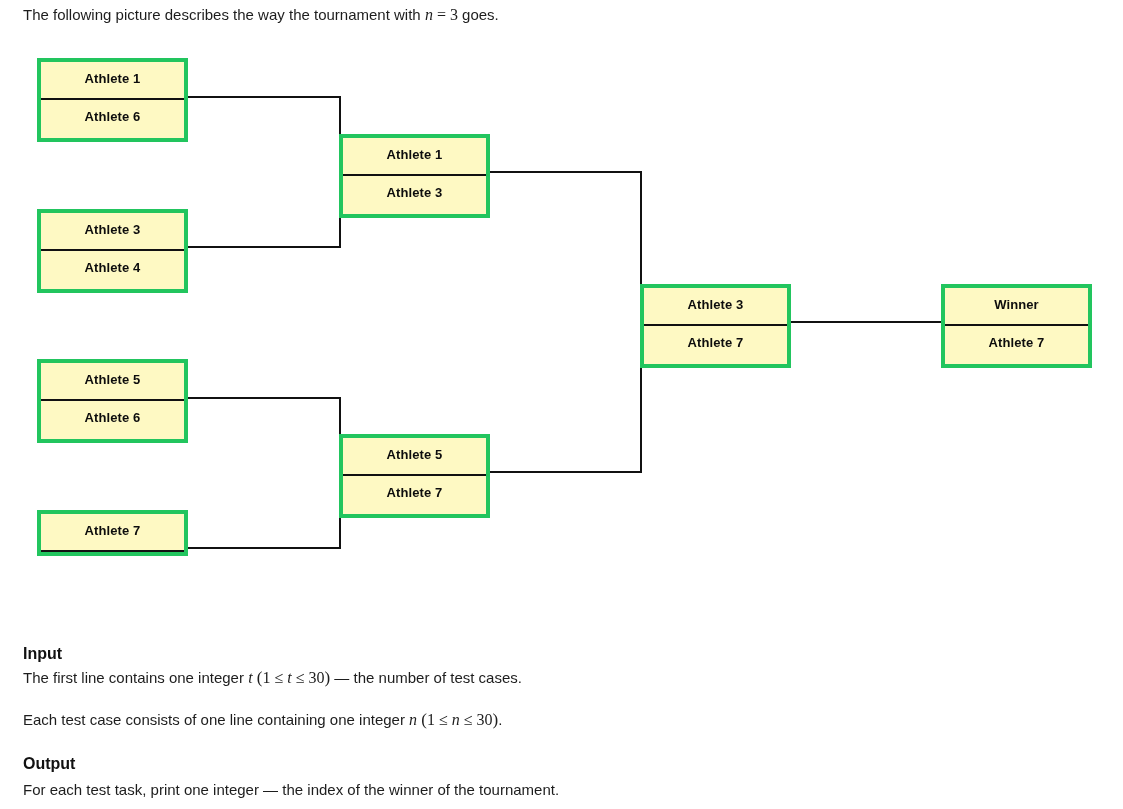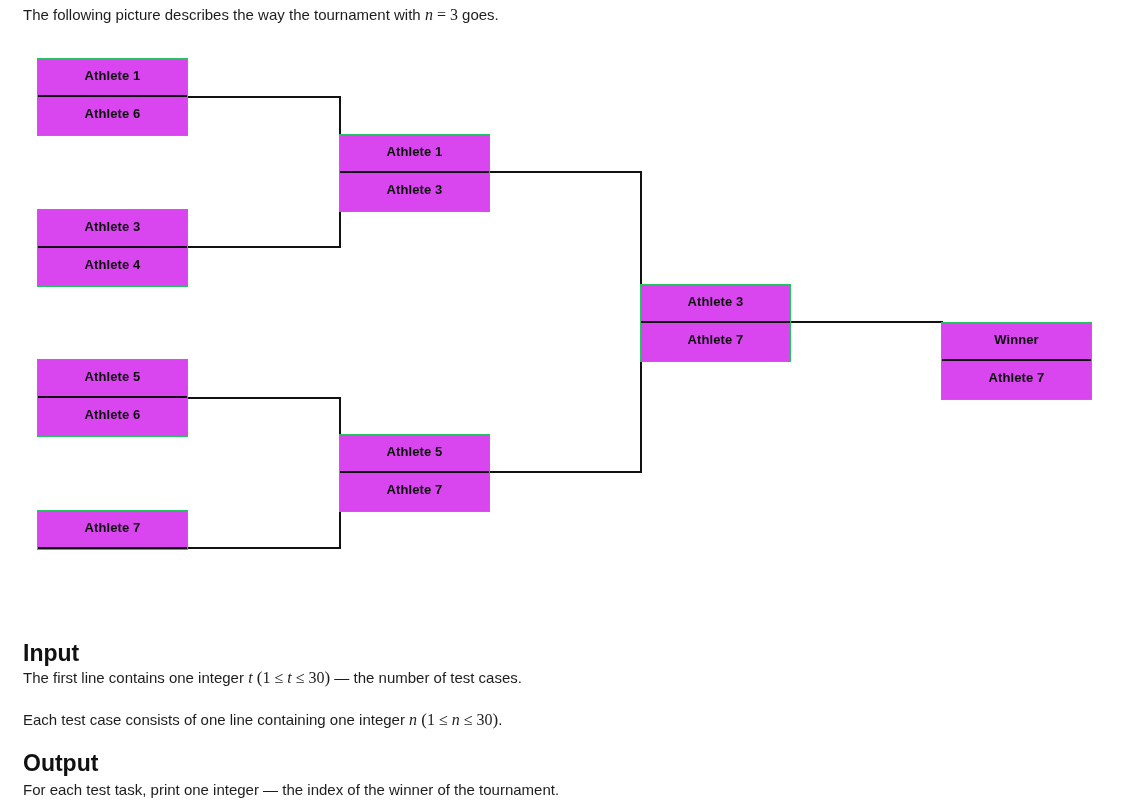--- a/index.html
+++ b/index.html
@@ -26,21 +26,21 @@
   
   .prose-line {
     position: absolute;
     font-size: 15px;
     line-height: 20px;
     color: #1d1d1d;
     white-space: nowrap;
   }
   .section-head {
     position: absolute;
-    font-size: 23px;
+    font-size: 16px;
     font-weight: bold;
     line-height: 21px;
     color: #111111;
     white-space: nowrap;
   }
   .mathvar {
     font-family: "Liberation Serif", "DejaVu Serif", serif;
     font-style: italic;
     font-size: 16px;
   }
@@ -65,22 +65,22 @@
     position: absolute;
     left: 0;
     top: 0;
     width: 1123px;
     height: 600px;
   }
 
   .match-box {
     position: absolute;
     box-sizing: border-box;
-    border: 1px solid #22c55e;
-    background: #d946ef;
+    border: 4px solid #22c55e;
+    background: #fef9c3;
     z-index: 3;
   }
   .slot {
     box-sizing: border-box;
     height: 38px;
     line-height: 34px;
     text-align: center;
     font-size: 13px;
     font-weight: bold;
     color: #0d0d0d;
@@ -159,21 +159,21 @@
     <div class="match-box" style="left:339px; top:434px; width:151px;">
       <div class="slot top">Athlete 5</div>
       <div class="slot">Athlete 7</div>
     </div>
 
     <div class="match-box" style="left:640px; top:284px; width:151px;">
       <div class="slot top">Athlete 3</div>
       <div class="slot">Athlete 7</div>
     </div>
 
-    <div class="match-box" style="left:941px; top:284px; width:151px;margin-top:38px;">
+    <div class="match-box" style="left:941px; top:284px; width:151px;">
       <div class="slot top">Winner</div>
       <div class="slot">Athlete 7</div>
     </div>
 
   </div>
 
 
   <div class="section-head" style="left:23px; top:643px;">Input</div>
 
   <div class="prose-line" style="left:23px; top:668px;">

